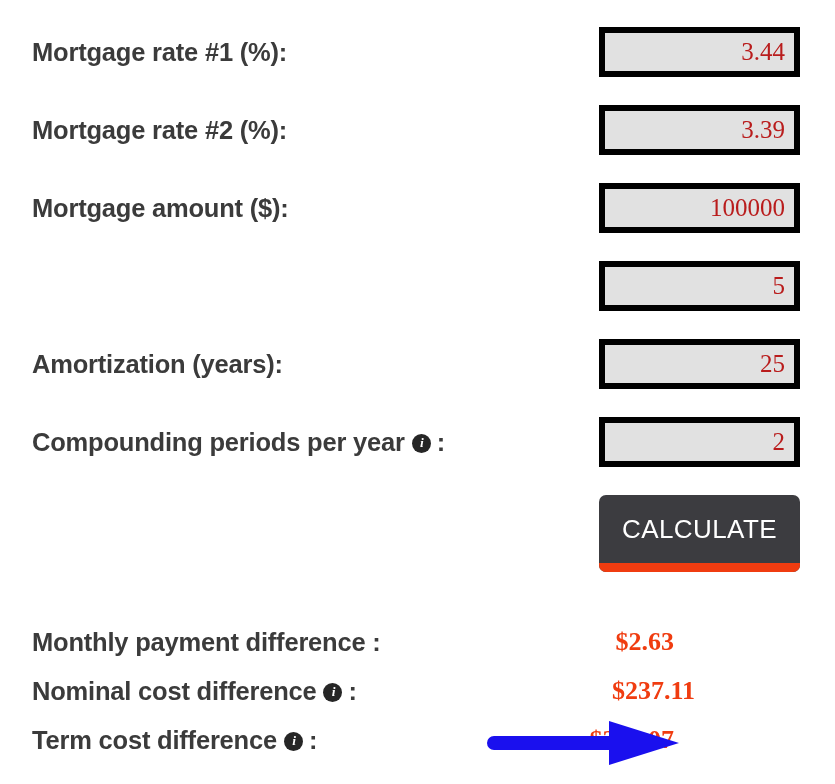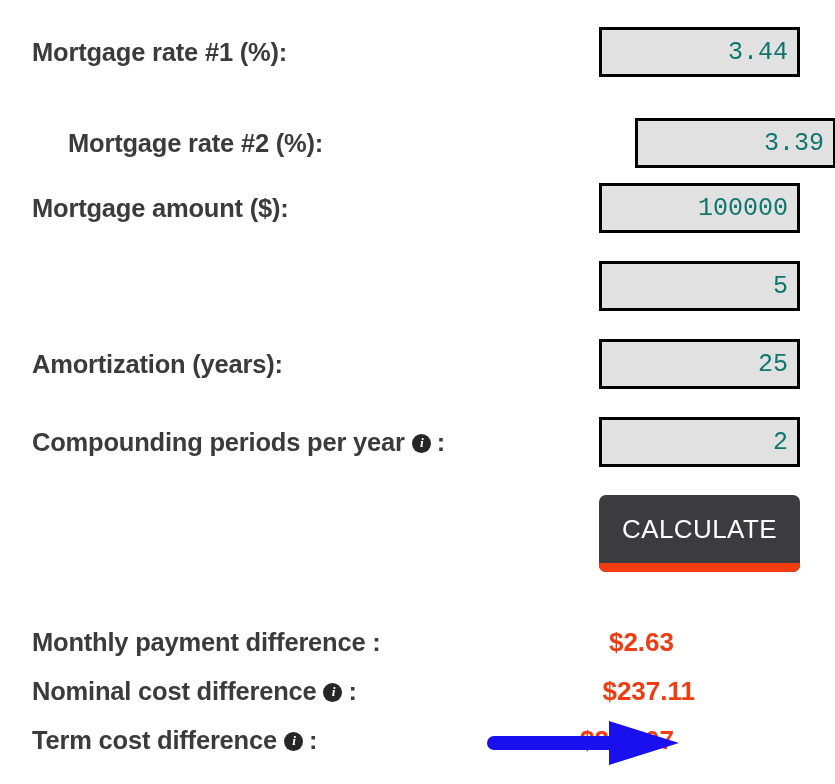--- a/index.html
+++ b/index.html
@@ -70,23 +70,23 @@
   .colon-sep { margin-left: 1px; }
 
   .text-input {
     position: absolute;
     left: 599px;
     top: 0;
     width: 201px;
     height: 50px;
     box-sizing: border-box;
     background: #e1e1e1;
-    border: 3px solid #000000;
-    color: #0f766e;
-    font-family: Liberation Mono, monospace;
+    border: 6px solid #000000;
+    color: #b91c1c;
+    font-family: Liberation Serif, serif;
     font-size: 25px;
     font-weight: normal;
     text-align: right;
     padding: 0 9px 0 6px;
     outline: none;
     line-height: 44px;
   }
 
   
   #calculate-button {
@@ -156,20 +156,21 @@
     position: absolute;
     right: 35px;
     top: 0;
     height: 44px;
     display: flex;
     align-items: center;
     font-size: 26px;
     font-weight: bold;
     color: #f03c10;
     white-space: nowrap;
+    font-family: Liberation Serif, serif;
   }
 
   
   #annotation-arrow {
     position: absolute;
     left: 485px;
     top: 719px;
     width: 196px;
     height: 48px;
   }
@@ -177,21 +178,21 @@
 </head>
 <body>
 
 <div id="form-area">
     <div class="form-row" style="top: 27px;">
       <label class="field-label">
         <span>Mortgage rate #1 (%):</span>
       </label>
       <input type="text" class="text-input" value="3.44" style="">
     </div>
-    <div class="form-row" style="top: 118px; margin-left: 36px;">
+    <div class="form-row" style="top: 105px;">
       <label class="field-label">
         <span>Mortgage rate #2 (%):</span>
       </label>
       <input type="text" class="text-input" value="3.39" style="">
     </div>
     <div class="form-row" style="top: 183px;">
       <label class="field-label">
         <span>Mortgage amount ($):</span>
       </label>
       <input type="text" class="text-input" value="100000" style="">

